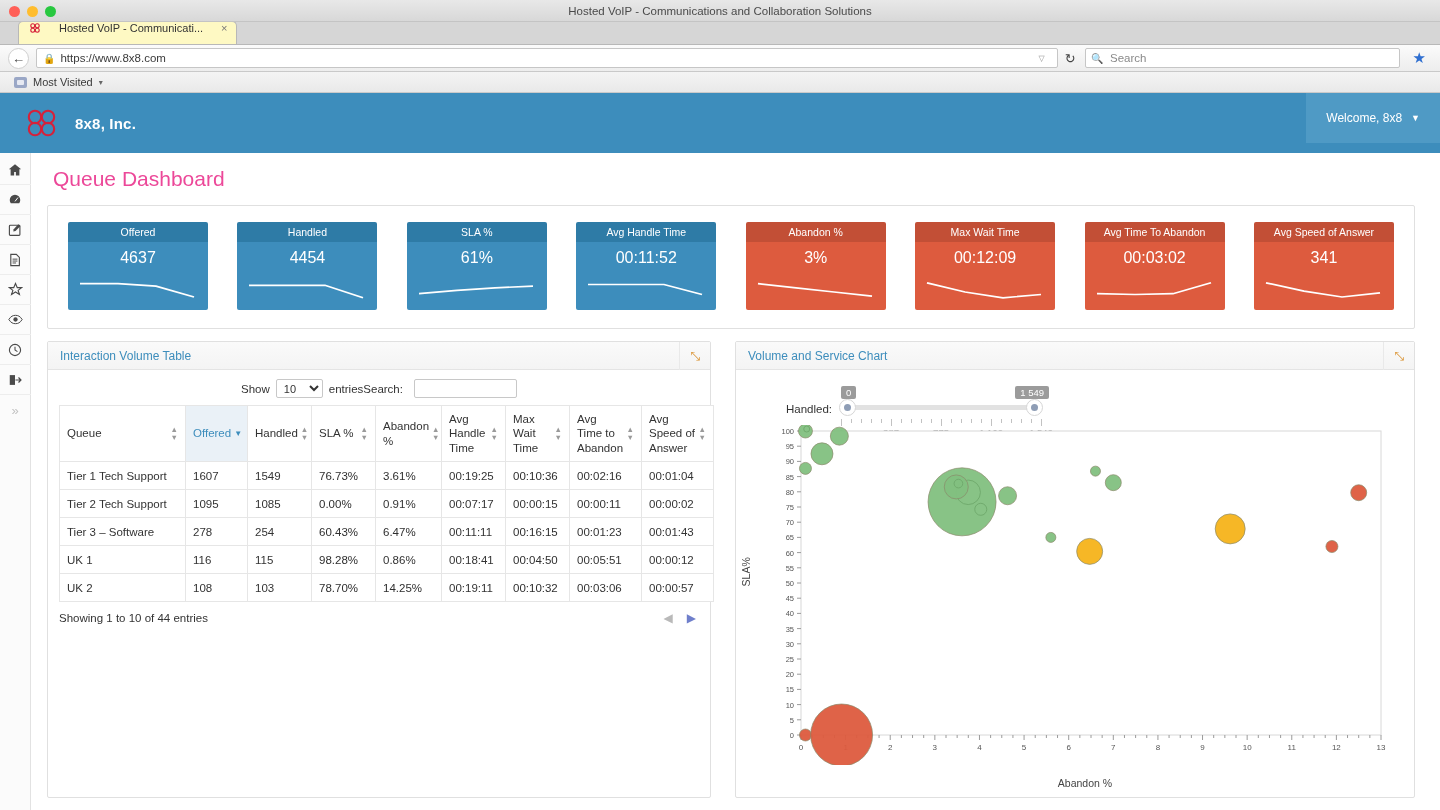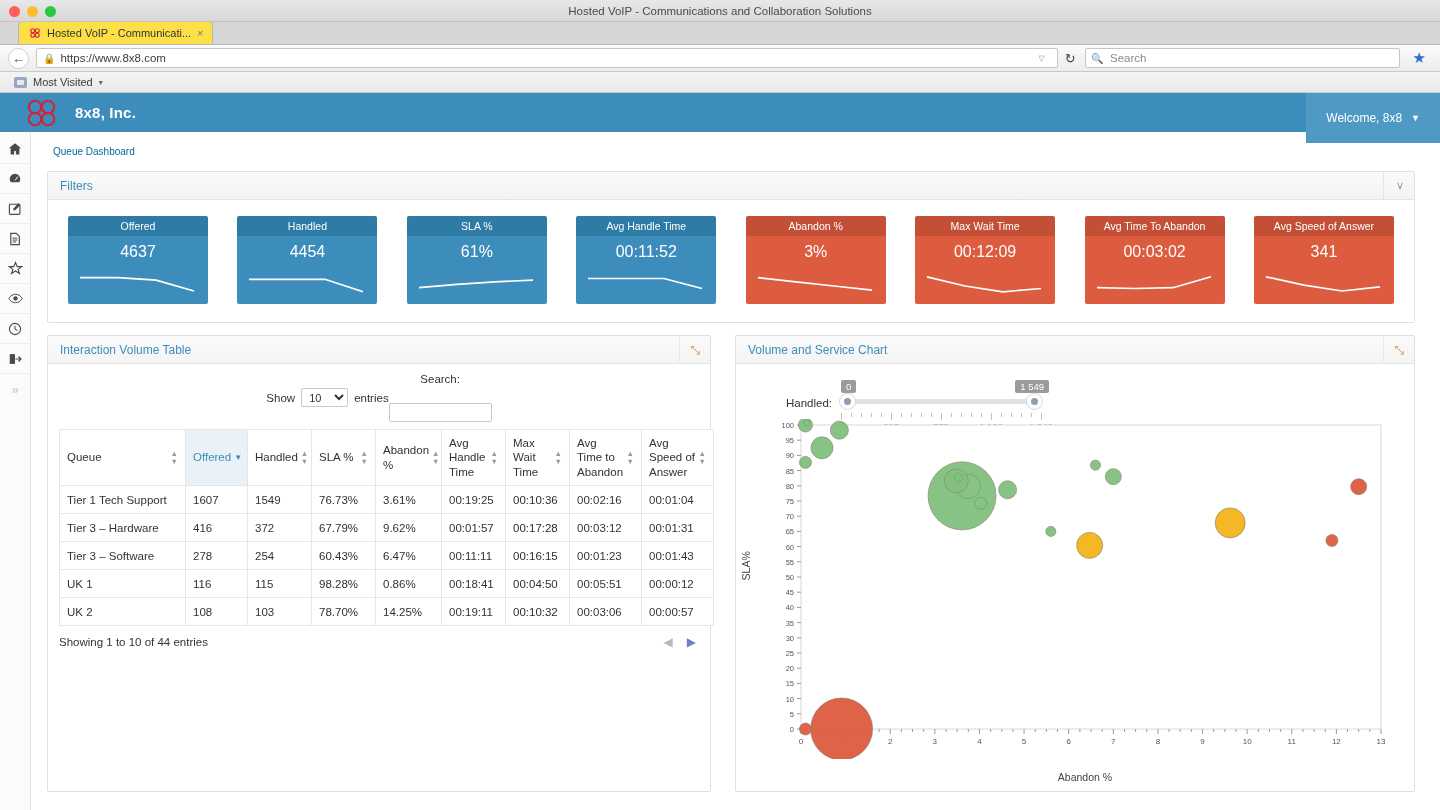--- a/index.html
+++ b/index.html
@@ -26,24 +26,24 @@
     text-align: center; font-size: 11.5px; color: #4a4a4a;
     line-height: 22px; font-weight: normal;
   }
 
   #tabstrip {
     height: 23px; background: #d6d6d6;
     border-bottom: 1px solid #b8b8b8;
     display: flex; align-items: flex-end; padding-left: 18px;
   }
   #browser-tab {
-    height: 23px; background: #fde047;
+    height: 23px; background: #fef9c3;
     border: 1px solid #b8b8b8; border-bottom: none;
     border-radius: 5px 5px 0 0;
-    display: flex; align-items: center; gap: 6px;
+    display: flex; align-items: flex-start; gap: 18px;
     padding: 0 8px 0 10px; min-width: 170px;
     font-size: 11px; color: #333;
   }
   .tab-favicon { width: 12px; height: 12px; flex: none; }
   #tab-title { flex: 1; white-space: nowrap; overflow: hidden; }
   #tab-close { font-size: 11px; color: #777; cursor: pointer; }
 
   #navbar {
     height: 27px; background: linear-gradient(#fbfbfb,#ededed);
     border-bottom: 1px solid #c9c9c9;
@@ -84,21 +84,21 @@
   }
   .folder-glyph::after{
     content:""; position:absolute; left:3px; top:3px;
     width:7px; height:5px; background:#e6e9f2; border-radius:1px;
   }
 
   
   #app { height: 717px; display: flex; flex-direction: column; background: #ffffff; }
 
   #app-header {
-    height: 39px; background: #3d8dbc;
+    height: 60px; background: #3d8dbc;
     display: flex; align-items: center; padding: 0 8px 0 22px;
     position: relative;
   }
   #brand { display: flex; align-items: center; gap: 13px; }
   #brand-name { color: #ffffff; font-size: 15px; font-weight: bold; letter-spacing: .2px;}
   #welcome-menu {
     position: absolute; right: 0; top: 0; height: 50px;
     background: #4f9ac5; color: #ffffff; font-size: 12px;
     display: flex; align-items: center; gap: 9px; padding: 0 20px;
   }
@@ -114,21 +114,21 @@
   .side-icon {
     width: 31px; height: 30px; display: flex; align-items: center;
     justify-content: center; color: #4a4a4a;
     border-bottom: 1px solid #ededed; font-size: 13px;
   }
   .side-icon.faded { color: #c3c3c3; border-bottom: none; }
 
   #content {
     flex: 1; padding: 14px 25px 0 16px; overflow: hidden;
   }
-  #page-title { color: #0369a1; font-size: 10px; margin: 0 0 14px 6px; font-weight: normal; }
+  #page-title { color: #ec4899; font-size: 21px; margin: 0 0 14px 6px; font-weight: normal; }
 
   
   .panel {
     background: #ffffff; border: 1px solid #e0e0e0; border-radius: 2px;
   }
   .panel-head {
     height: 28px; background: linear-gradient(#fafafa,#f4f4f4);
     border-bottom: 1px solid #e4e4e4;
     display: flex; align-items: center; justify-content: space-between;
     padding: 0 10px 0 12px;
@@ -167,21 +167,21 @@
     display: flex; align-items: center; justify-content: center;
     padding: 9px 11px 7px 11px; font-size: 11.5px; color: #333;
   }
   .ctl-left { display: flex; align-items: center; gap: 6px; }
   #entries-select {
     width: 47px; height: 19px; font-size: 11px;
     border: 1px solid #c8c8c8; border-radius: 2px; background: #fff;
     font-family: "Liberation Sans", sans-serif; color:#333;
     padding-left: 3px;
   }
-  .ctl-right { display: flex; align-items: center; gap: 18px; flex-direction: column; }
+  .ctl-right { display: flex; align-items: center; gap: 11px; }
   #search-input {
     width: 103px; height: 19px; border: 1px solid #c8c8c8;
     border-radius: 2px; background: #fff; font-size: 11px;
     padding: 0 4px; font-family: "Liberation Sans", sans-serif;
   }
 
   table#volume-table {
     border-collapse: collapse; width: calc(100% - 22px); margin: 0 11px;
     font-size: 11.5px; color: #333; table-layout: fixed;
   }
@@ -364,24 +364,20 @@
             <path d="M8.5 8h6M12 5.2 14.8 8 12 10.8" stroke="#4a4a4a" stroke-width="1.4" fill="none"></path>
           </svg>
       </div>
       <div class="side-icon faded">»</div>
     </div>
 
     <div id="content">
       <h1 id="page-title">Queue Dashboard</h1>
 
       <div class="panel" id="filters-panel">
-        <div class="panel-head">
-          <span>Filters</span>
-          <span id="filters-toggle">∨</span>
-        </div>
         <div id="kpi-row">
             <div class="kpi-card blue">
               <div class="kpi-title">Offered</div>
               <div class="kpi-body">
                 <div class="kpi-value">4637</div>
                 <svg class="kpi-spark" viewBox="0 0 140 36" preserveAspectRatio="none">
                   <polyline points="12,14 50,14 88,17 126,30" fill="none" stroke="#ffffff" stroke-width="2"></polyline>
                 </svg>
               </div>
             </div>
@@ -569,29 +565,29 @@
                   <td>1607</td>
                   <td>1549</td>
                   <td class="c-green">76.73%</td>
                   <td class="c-amber">3.61%</td>
                   <td>00:19:25</td>
                   <td class="c-red">00:10:36</td>
                   <td>00:02:16</td>
                   <td>00:01:04</td>
                 </tr>
                 <tr>
-                  <td>Tier 3 – Hardware</td>
-                  <td>416</td>
-                  <td>372</td>
-                  <td class="c-amber">67.79%</td>
-                  <td>9.62%</td>
-                  <td>00:01:57</td>
-                  <td class="c-red">00:17:28</td>
-                  <td>00:03:12</td>
-                  <td>00:01:31</td>
+                  <td>Tier 2 Tech Support</td>
+                  <td>1095</td>
+                  <td>1085</td>
+                  <td class="c-red">0.00%</td>
+                  <td>0.91%</td>
+                  <td>00:07:17</td>
+                  <td>00:00:15</td>
+                  <td>00:00:11</td>
+                  <td>00:00:02</td>
                 </tr>
                 <tr>
                   <td>Tier 3 – Software</td>
                   <td>278</td>
                   <td>254</td>
                   <td class="c-red">60.43%</td>
                   <td class="c-amber">6.47%</td>
                   <td>00:11:11</td>
                   <td class="c-red">00:16:15</td>
                   <td>00:01:23</td>

